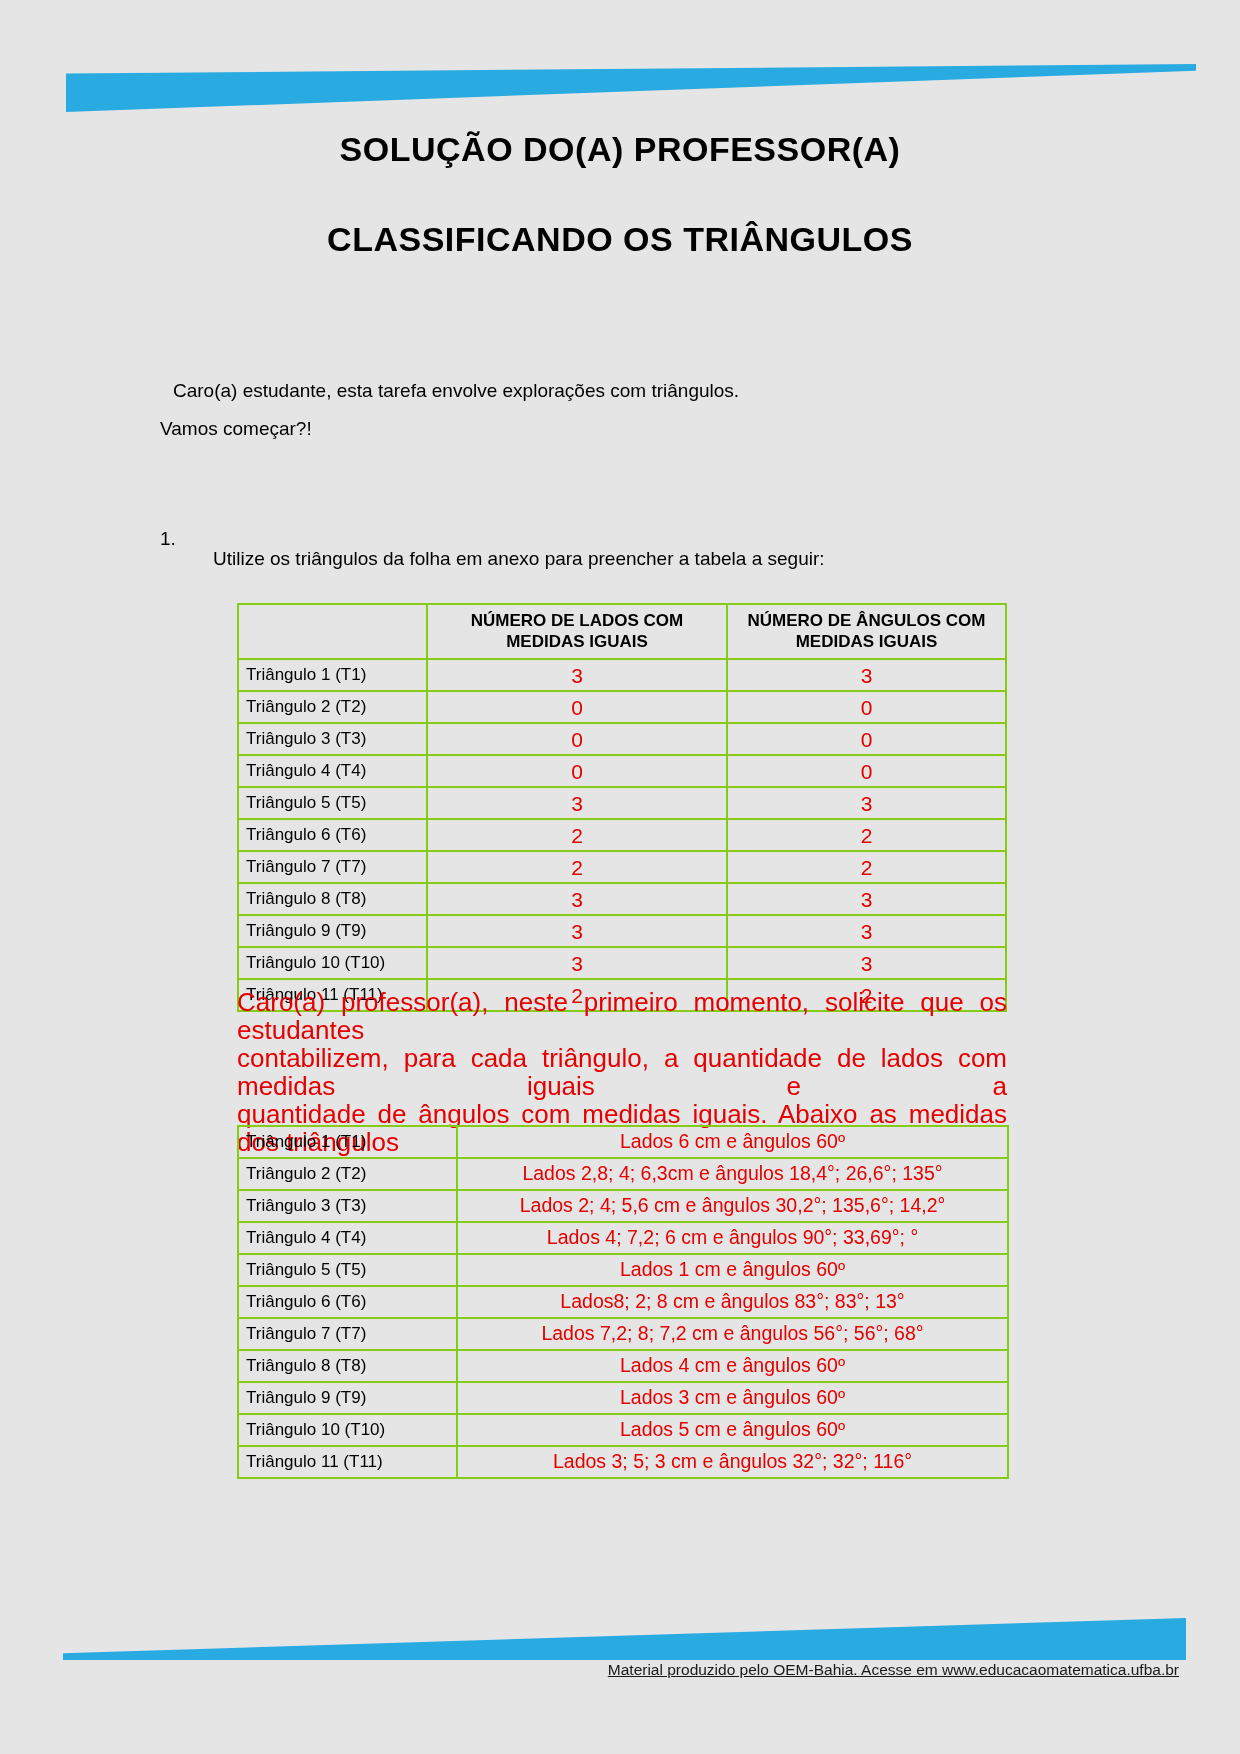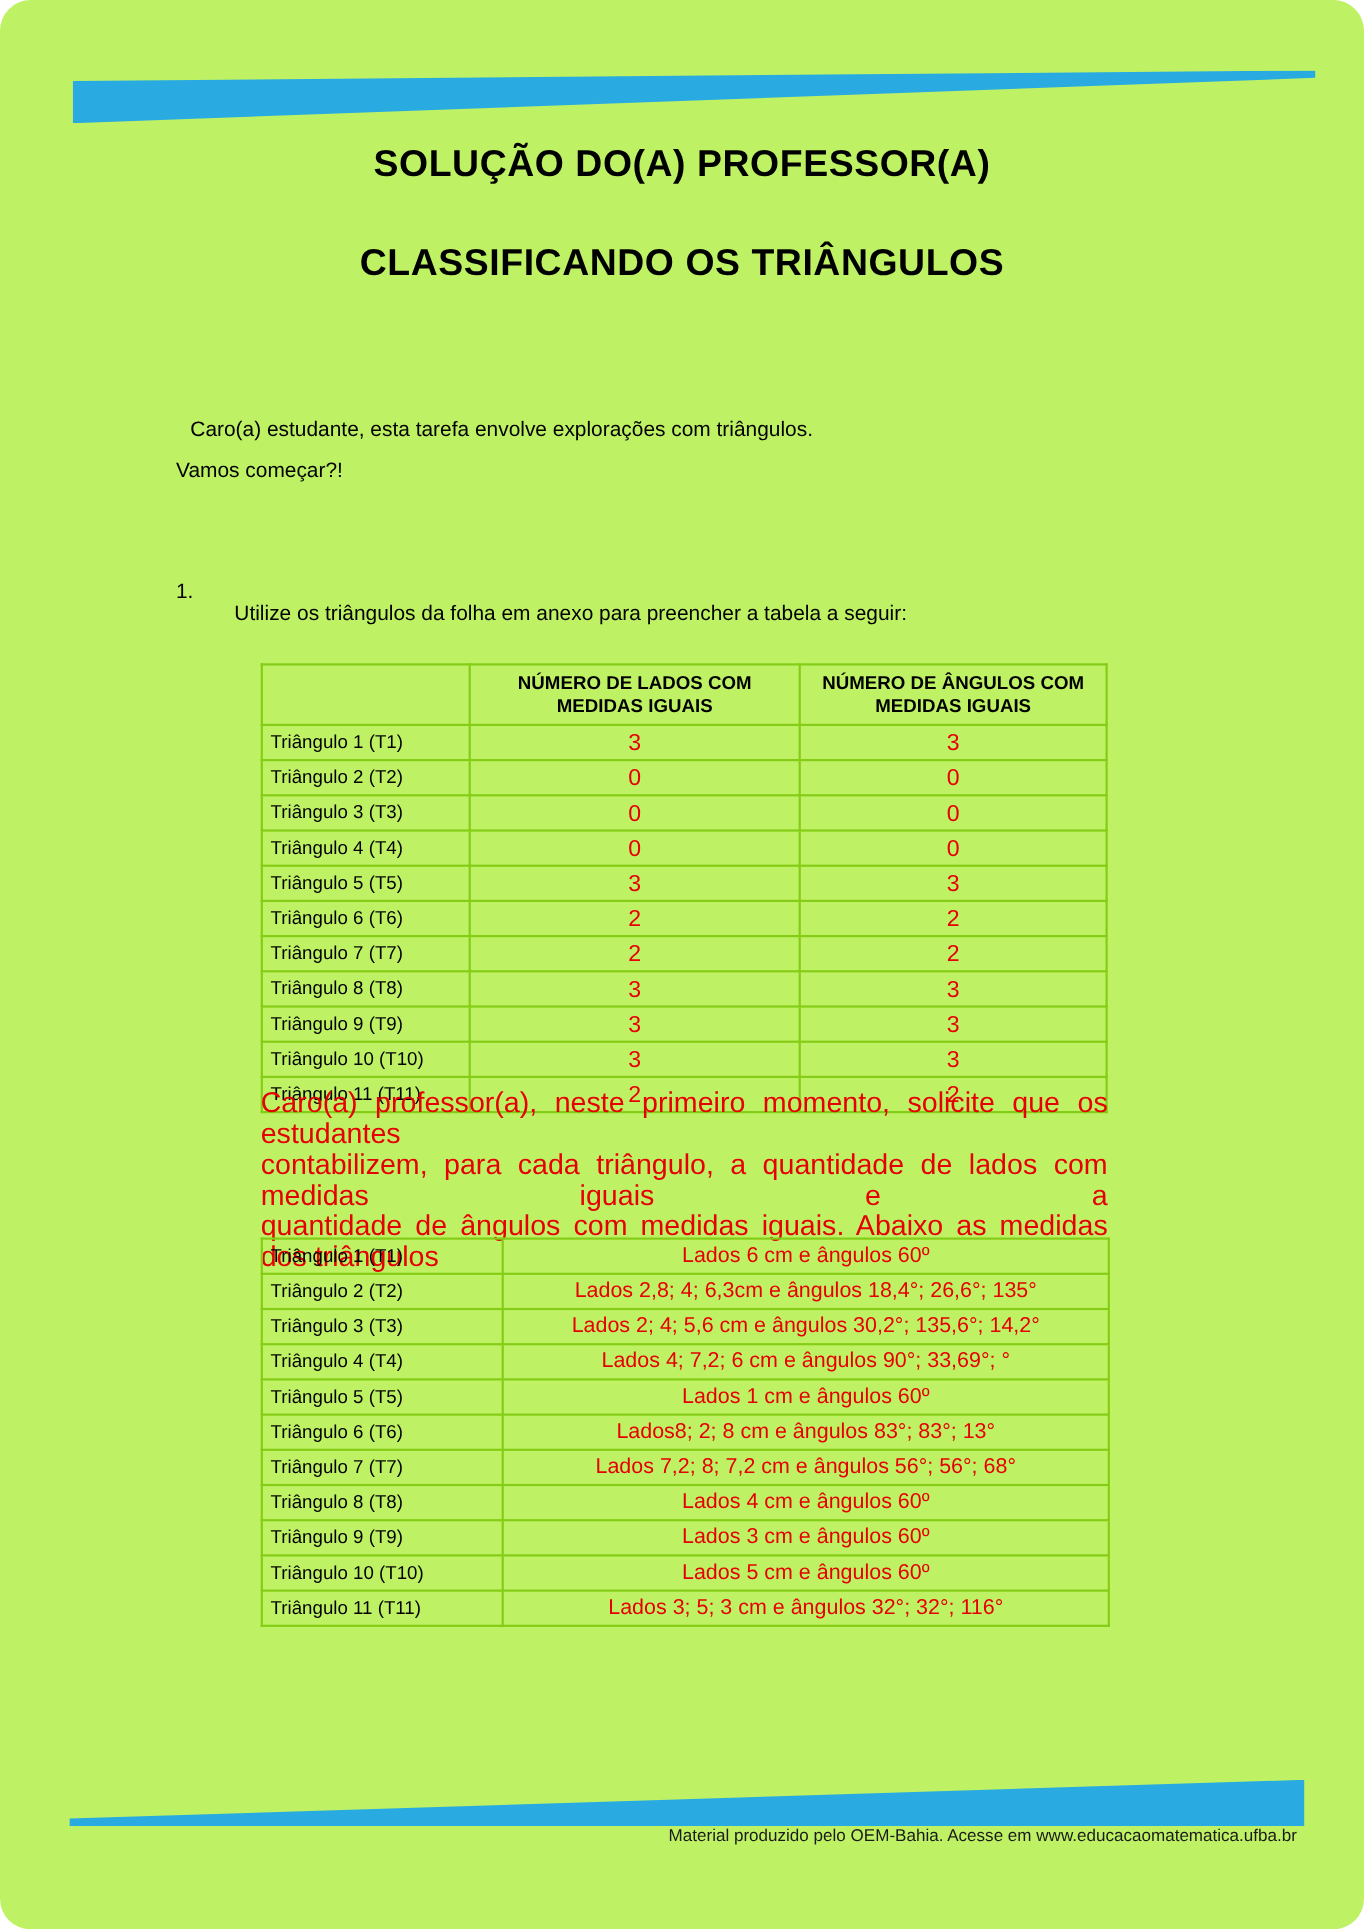--- a/index.html
+++ b/index.html
@@ -1,19 +1,19 @@
 <!DOCTYPE html>
 <html lang="pt" style="--banner-blue: #29ABE2; --answer-red: #E60000;"><head>
 <meta charset="utf-8">
 <style>
   html,body { margin:0; padding:0; background:#ffffff; }
   .page {
     position:relative; width:1240px; height:1754px; margin:0 auto;
-    background:#bef264; overflow:hidden;
-    font-family:"Liberation Sans", sans-serif; color:#000;border-radius:28px;
+    background:#e5e5e5; overflow:hidden;
+    font-family:"Liberation Sans", sans-serif; color:#000;
   }
   
   .banner-top {
     position:absolute; left:66px; top:64px; width:1130px; height:48px;
     background:var(--banner-blue,#29ABE2);
     clip-path:polygon(0 20%, 100% 0, 100% 14%, 0 100%);
   }
   .banner-bottom {
     position:absolute; left:63px; top:1618px; width:1123px; height:42px;
     background:var(--banner-blue,#29ABE2);
@@ -48,21 +48,21 @@
 
   .teacher-note {
     position:absolute; left:237px; top:988px; width:770px;
     color:var(--answer-red,#e60000); font-size:26px; line-height:28px;
   }
   .note-line { text-align:justify; text-align-last:justify; }
   .note-line:last-child { text-align-last:left; }
 
   .footer-note {
     position:absolute; top:1661px; right:61px;
-    font-size:15.5px; color:#1a1a1a; white-space:nowrap;
+    font-size:15.5px; color:#1a1a1a; white-space:nowrap;text-decoration:underline;
   }
 </style>
 </head>
 <body>
 
 <div class="page">
 
   <div class="banner-top"></div>
 
   <div class="title-main">SOLUÇÃO DO(A) PROFESSOR(A)</div>

